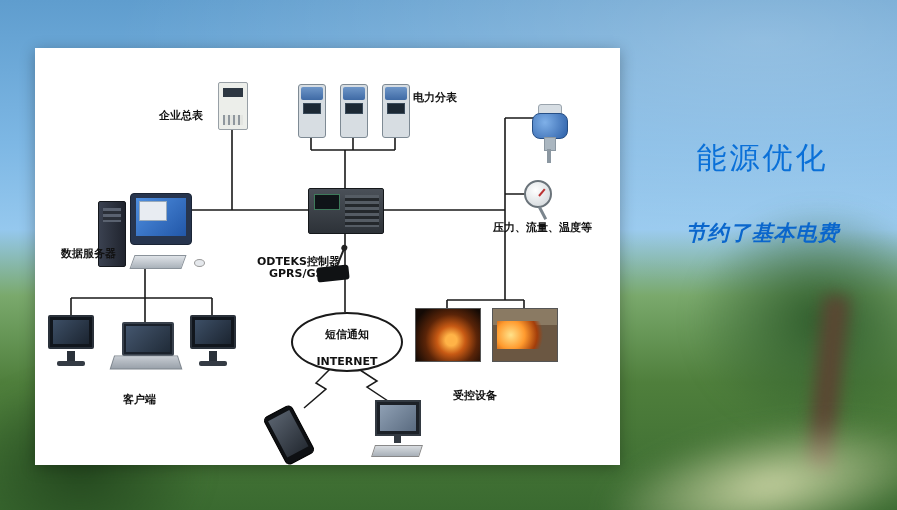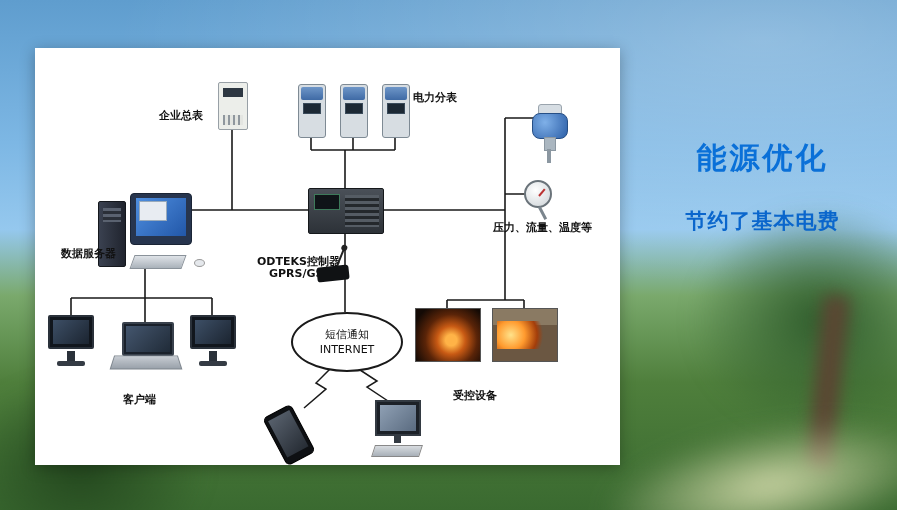--- a/index.html
+++ b/index.html
@@ -93,21 +93,21 @@
   
   .laptop{position:absolute;width:68px;height:52px;}
   .lap-screen{position:absolute;left:10px;top:0;width:48px;height:30px;background:#1a212b;border:2px solid #39414c;border-radius:2px;}
   .lap-screen::after{content:"";position:absolute;inset:2px;background:linear-gradient(135deg,#44566e,#202b38);}
   .lap-base{position:absolute;left:0;top:32px;width:66px;height:14px;border:1px solid #7e868e;
       background:linear-gradient(#c9ced4,#9aa2ab);transform:perspective(60px) rotateX(30deg);}
 
   
   .cloud{position:absolute;width:108px;height:56px;background:#fff;border:2px solid #1a1a1a;border-radius:50%;
       display:flex;flex-direction:column;align-items:center;justify-content:center;gap:1px;}
-  .cloud .t{font-size:11px;font-weight:400;color:#111;line-height:1.25;}
+  .cloud .t{font-size:11px;font-weight:700;color:#111;line-height:1.25;margin-top:12px;}
 
   
   .photo{position:absolute;width:64px;height:52px;border:1px solid #555;overflow:hidden;}
   .photo.furnace{background:radial-gradient(circle at 55% 60%, #ffb347 0 12%, #c85a14 30%, #5a2408 55%, #140a05 85%);}
   .photo.kiln{background:linear-gradient(180deg,#8a7a63 0 30%, #6b5742 30% 100%);}
   .photo.kiln::after{content:"";position:absolute;left:4px;top:12px;width:46px;height:28px;
       background:radial-gradient(circle at 30% 50%, #ffe28a, #ff9a2e 40%, #a33d0a 75%, rgba(0,0,0,0) 92%);}
 
   
   .phone{position:absolute;width:30px;height:52px;background:#0e1013;border:1px solid #000;border-radius:5px;transform:rotate(-28deg);}
@@ -117,23 +117,23 @@
   
   .bdesktop{position:absolute;width:60px;height:58px;}
   .bmon{position:absolute;left:8px;top:0;width:42px;height:32px;background:#1c2128;border:2px solid #333a42;}
   .bmon::after{content:"";position:absolute;inset:3px;background:linear-gradient(135deg,#8fa0b4,#5a6b80);}
   .bstand{position:absolute;left:27px;top:36px;width:7px;height:7px;background:#333a42;}
   .bkbd{position:absolute;left:6px;top:45px;width:46px;height:10px;border:1px solid #888;
       background:linear-gradient(#d8dce0,#a8b0b8);transform:skewX(-18deg);}
 
   
   .caption{position:absolute;left:645px;top:138px;width:235px;text-align:center;}
-  .headline{font-size:30px;font-weight:700;color:#0a70d8;letter-spacing:3px;}
+  .headline{font-size:30px;font-weight:400;color:#0a70d8;letter-spacing:3px;}
   .bullet{font-size:21px;font-weight:700;color:#0a66cc;letter-spacing:1px;margin-top:14px;}
-  .bullet.first{margin-top:28px;}
+  .bullet.first{margin-top:40px;font-style:italic;}
 </style>
 </head>
 <body>
 
 <div class="stage">
 
   <div class="bg">
     <div class="bg-tree"></div>
     <div class="bg-trunk"></div>
     <div class="bg-bush"></div>

